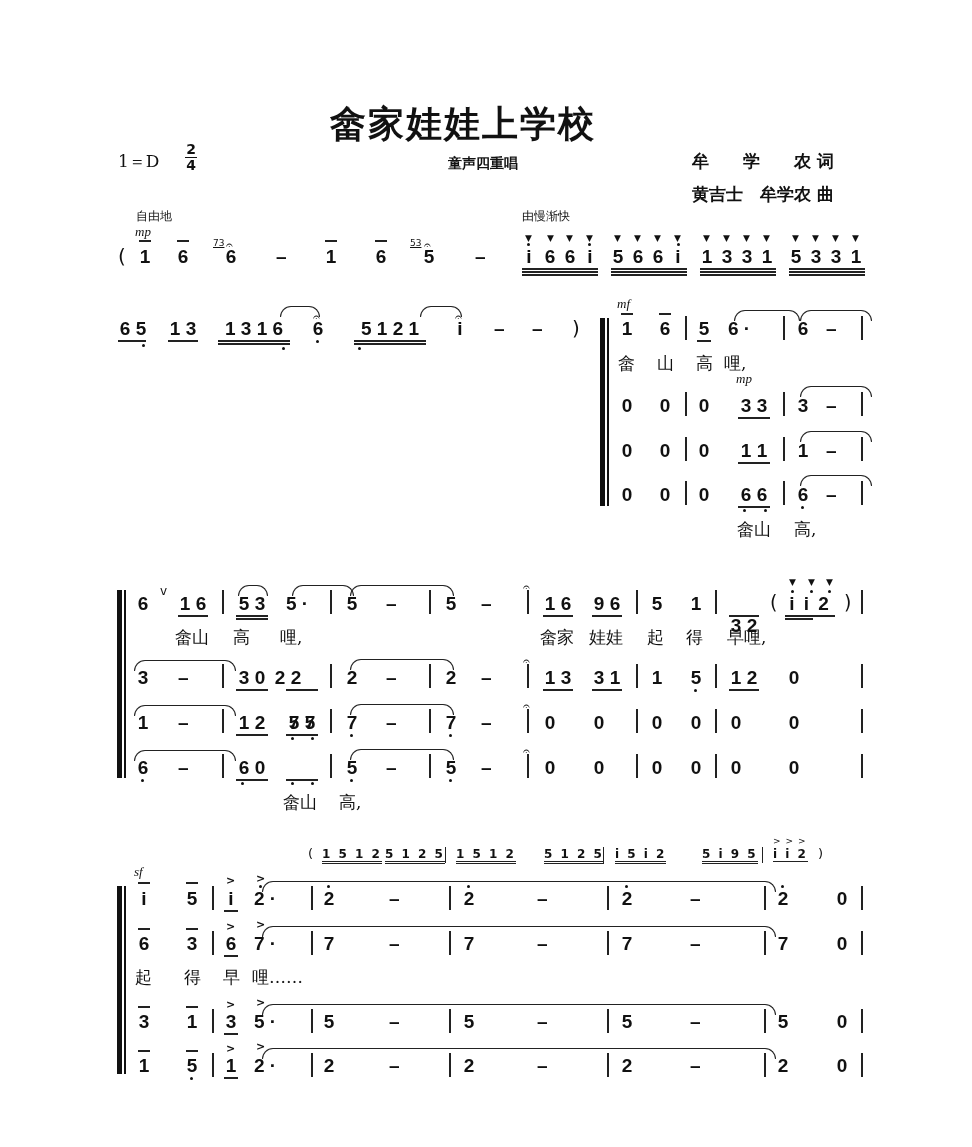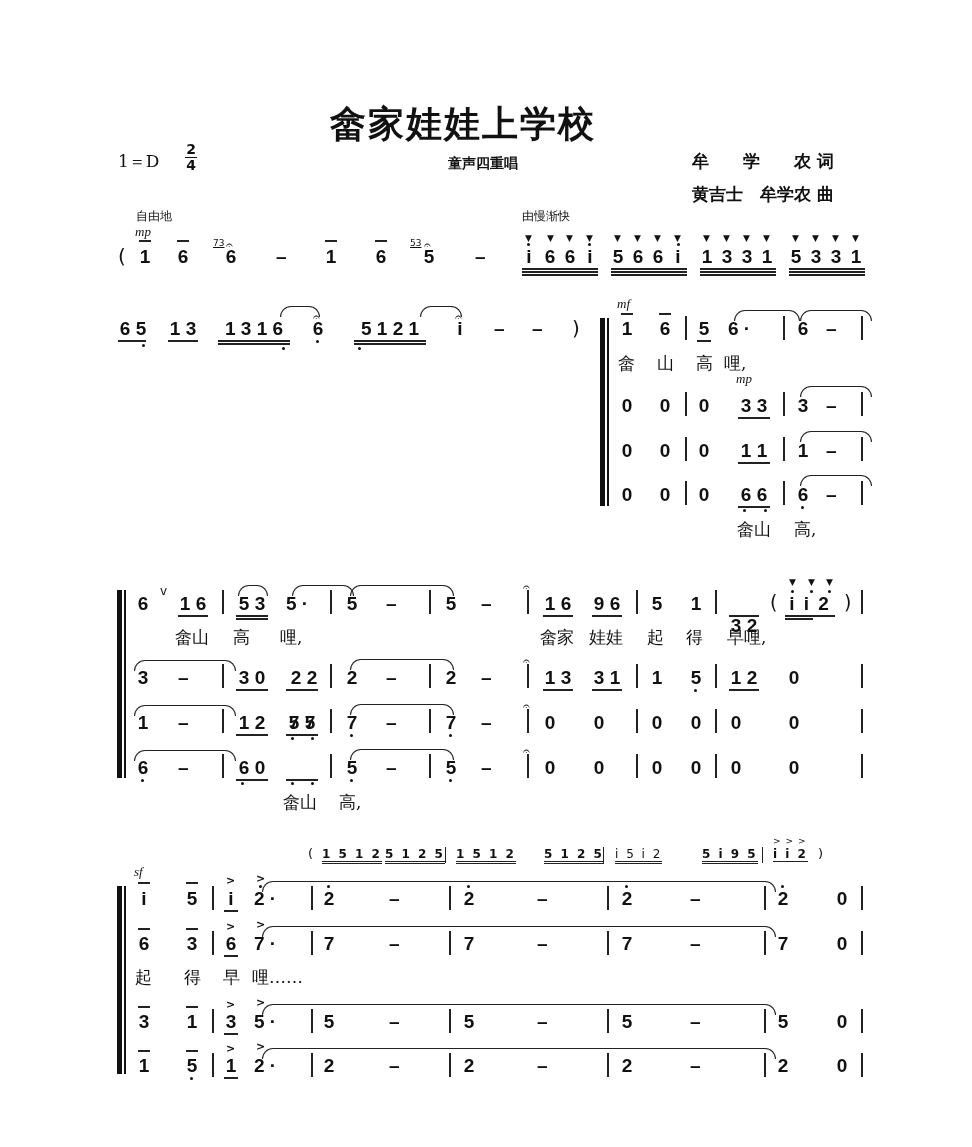--- a/index.html
+++ b/index.html
@@ -267,21 +267,21 @@
 <div class="lyric" style="left:647px;top:626px;">起</div>
 <div class="lyric" style="left:686px;top:626px;">得</div>
 <div class="lyric" style="left:727px;top:626px;">早哩,</div>
 
 <div class="tie" style="left:134px;top:660px;width:100px;"></div>
 <div class="n" style="left:136px;top:668px;">3</div>
 <div class="dash" style="left:178px;top:667px;">–</div>
 <div class="bar" style="left:222px;top:664px;height:24px;"></div>
 <div class="n" style="left:236px;top:668px;width:32px;">3 0</div>
 <div class="ul" style="left:236px;top:689px;width:32px;"></div>
-<div class="n" style="left:288px;top:668px;width:32px;">2 2</div>
+<div class="n" style="left:272px;top:668px;width:32px;">2 2</div>
 <div class="ul" style="left:286px;top:689px;width:32px;"></div>
 <div class="bar" style="left:330px;top:664px;height:24px;"></div>
 <div class="tie" style="left:350px;top:659px;width:102px;"></div>
 <div class="n" style="left:345px;top:668px;">2</div>
 <div class="dash" style="left:386px;top:667px;">–</div>
 <div class="bar" style="left:429px;top:664px;height:24px;"></div>
 <div class="n" style="left:444px;top:668px;">2</div>
 <div class="dash" style="left:481px;top:667px;">–</div>
 <div class="ferm" style="left:523px;top:656px;">𝄐</div>
 <div class="bar" style="left:527px;top:664px;height:24px;"></div>
@@ -366,21 +366,21 @@
 <div class="lyric" style="left:283px;top:791px;">畲山</div>
 <div class="lyric" style="left:339px;top:791px;">高,</div>
 
 <div class="abs" style="left:308px;top:846px;font-size:13px;">(</div>
 <div class="abs" style="left:322px;top:847px;font-size:12px;font-weight:bold;letter-spacing:2px;border-bottom:3px double #222;">1 5 1 2</div>
 <div class="abs" style="left:385px;top:847px;font-size:12px;font-weight:bold;letter-spacing:2px;border-bottom:3px double #222;">5 1 2 5</div>
 <div class="bar" style="left:445px;top:847px;height:16px;width:1px;"></div>
 <div class="abs" style="left:456px;top:847px;font-size:12px;font-weight:bold;letter-spacing:2px;border-bottom:3px double #222;">1 5 1 2</div>
 <div class="abs" style="left:544px;top:847px;font-size:12px;font-weight:bold;letter-spacing:2px;border-bottom:3px double #222;">5 1 2 5</div>
 <div class="bar" style="left:603px;top:847px;height:16px;width:1px;"></div>
-<div class="abs" style="left:615px;top:847px;font-size:12px;font-weight:normal;letter-spacing:2px;border-bottom:3px double #222;">i 5 i 2</div>
+<div class="abs" style="left:615px;top:847px;font-size:12px;font-weight:bold;letter-spacing:2px;border-bottom:3px double #222;">i 5 i 2</div>
 <div class="abs" style="left:702px;top:847px;font-size:12px;font-weight:bold;letter-spacing:2px;border-bottom:3px double #222;">5 i 9 5</div>
 <div class="bar" style="left:762px;top:847px;height:16px;width:1px;"></div>
 <div class="abs" style="left:773px;top:836px;font-size:9px;letter-spacing:5px;">&gt;&gt;&gt;</div>
 <div class="abs" style="left:773px;top:847px;font-size:12px;font-weight:bold;letter-spacing:2px;border-bottom:1.5px solid #222;">i i 2</div>
 <div class="abs" style="left:818px;top:846px;font-size:13px;">)</div>
 
 <div class="bracket" style="left:117px;top:886px;height:188px;"></div>
 <div class="bracket-thin" style="left:124px;top:886px;height:188px;"></div>
 
 <div class="abs dyn" style="left:134px;top:864px;">sf</div>

